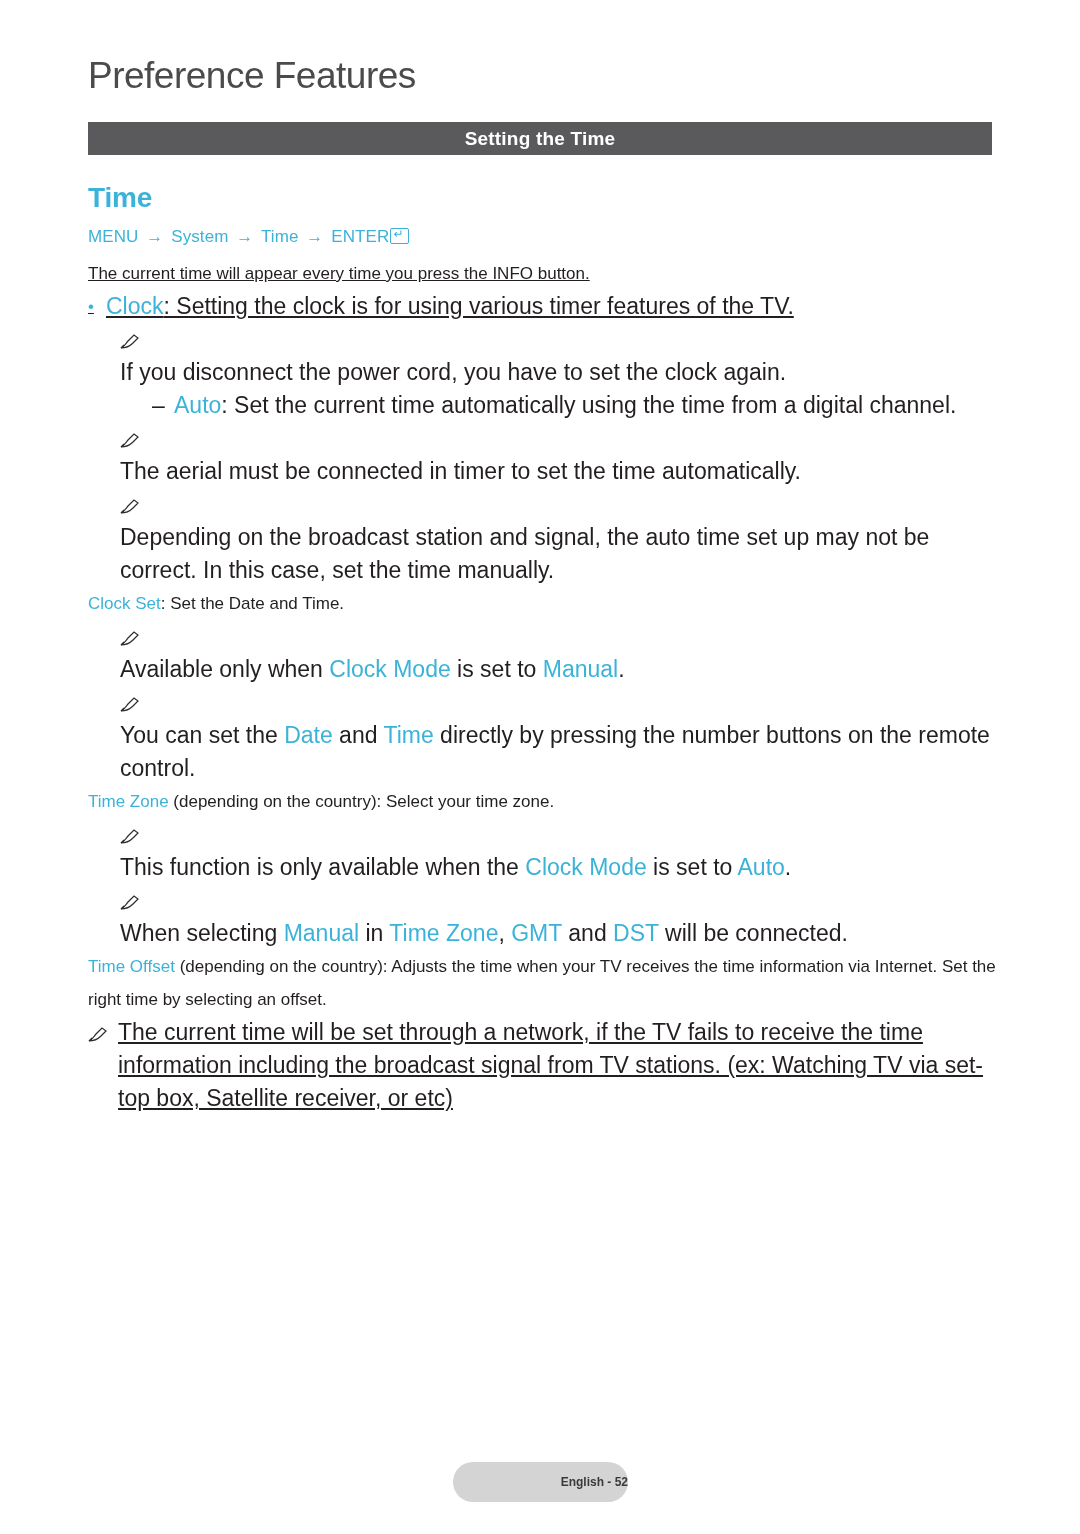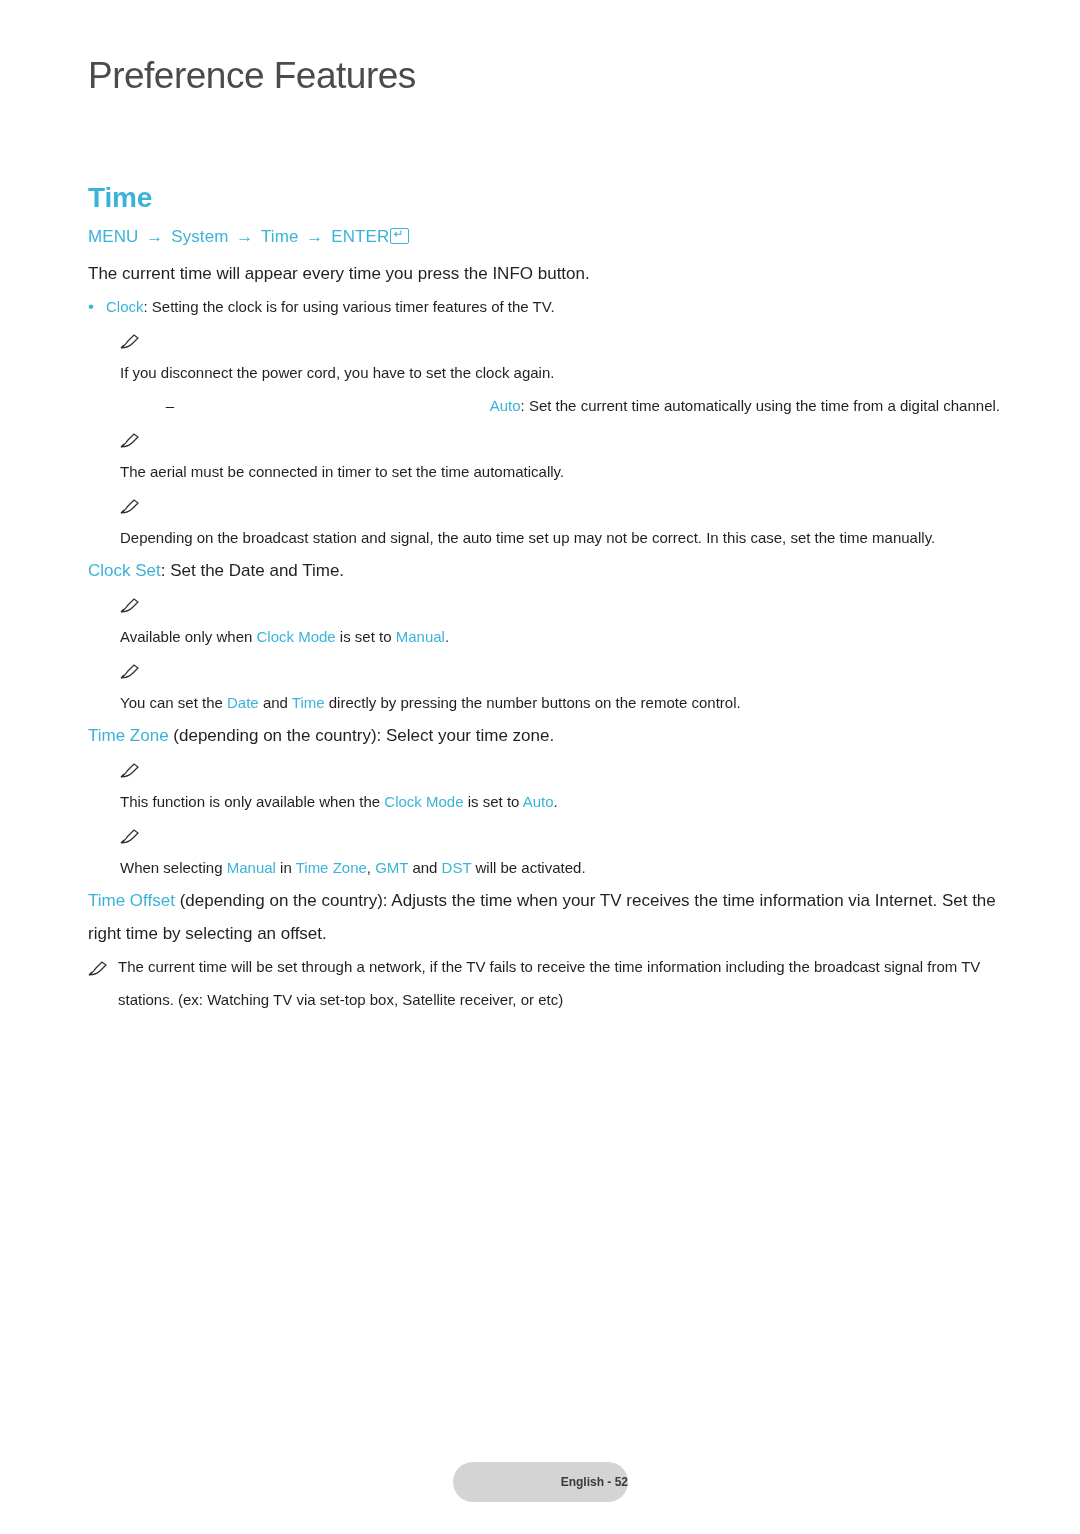--- a/index.html
+++ b/index.html
@@ -91,28 +91,28 @@
   }
 
   p.line {
     margin: 0;
     font-size: 17px;
     line-height: 33px;
     color: #231f20;
   }
   .cy { color: #3bb3d8; }
 
-  .indent-0 { margin-left: 0px; }
+  .indent-0 { margin-left: 0px; text-decoration: underline; }
   .indent-1 { margin-left: 32px; flex-direction: column; }
-  .indent-2 { margin-left: 64px; text-align: right; }
+  .indent-2 { margin-left: 64px; }
 
   .row {
     display: flex;
     align-items: flex-start;
-    font-size: 15px;
+    font-size: 23px;
     line-height: 33px;
   }
   .bullet-dot {
     width: 18px;
     flex: 0 0 18px;
     color: #3bb3d8;
     font-size: 17px;
     line-height: 33px;
   }
   .bullet-dot::before { content: "\2022"; }
@@ -155,20 +155,23 @@
     color: #3a3a3a;
   }
 </style>
 </head>
 <body>
 
 <div class="page">
 
   <div class="chapter-title">Preference Features</div>
 
+  <div class="section-bar">
+    <span>Setting the Time</span>
+  </div>
 
   <div class="content">
 
     <h2 class="topic">Time</h2>
 
     <div class="menu-path">
       <span class="cy">MENU</span>
       <span class="arrow">→</span>
       <span class="cy">System</span>
       <span class="arrow">→</span>
@@ -257,21 +260,21 @@
       <span class="txt"><span>This function is only available when the </span><span class="cy">Clock Mode</span><span> is set to </span><span class="cy">Auto</span><span>.</span></span>
     </div>
 
     <div class="row indent-1">
       <span class="note-icon">
         <svg width="20" height="16" viewBox="0 0 20 16">
             <path d="M1 14 C4 13, 6 9, 9 6 L14 1 L18 4 L13 9 C10 12, 6 14, 1 14 Z" fill="none" stroke="#2e2e2e" stroke-width="1.2"></path>
             <path d="M1 14 L4 11" stroke="#2e2e2e" stroke-width="1.2"></path>
           </svg>
       </span>
-      <span class="txt"><span>When selecting </span><span class="cy">Manual</span><span> in </span><span class="cy">Time Zone</span><span>, </span><span class="cy">GMT</span><span> and </span><span class="cy">DST</span><span> will be activated.</span></span>
+      <span class="txt"><span>When selecting </span><span class="cy">Manual</span><span> in </span><span class="cy">Time Zone</span><span>, </span><span class="cy">GMT</span><span> and </span><span class="cy">DST</span><span> will be connected.</span></span>
     </div>
 
     <p class="line indent-1"><span class="cy">Time Offset</span><span> (depending on the country): Adjusts the time when your TV receives the time information via Internet. Set the right time by selecting an offset.</span></p>
 
     <div class="row indent-0">
       <span class="note-icon">
         <svg width="20" height="16" viewBox="0 0 20 16">
             <path d="M1 14 C4 13, 6 9, 9 6 L14 1 L18 4 L13 9 C10 12, 6 14, 1 14 Z" fill="none" stroke="#2e2e2e" stroke-width="1.2"></path>
             <path d="M1 14 L4 11" stroke="#2e2e2e" stroke-width="1.2"></path>
           </svg>

